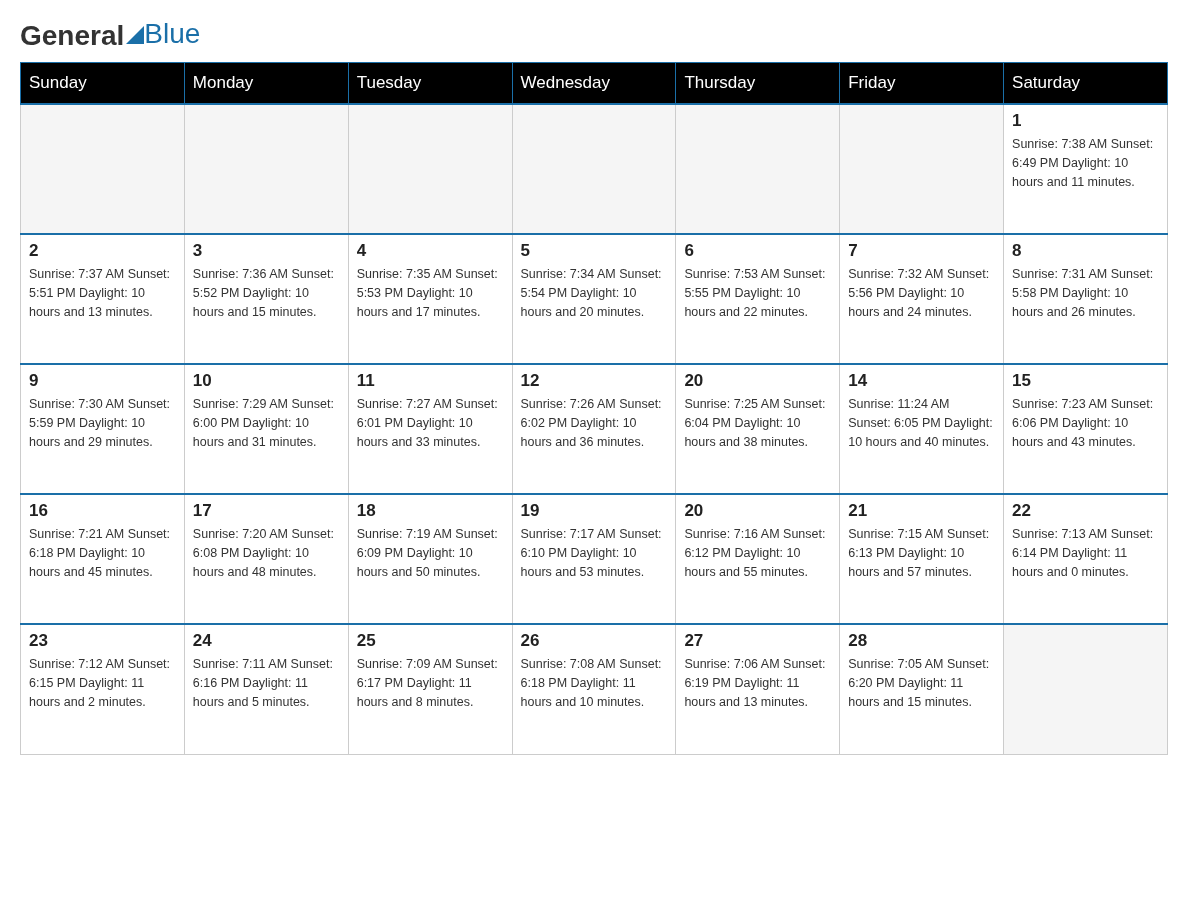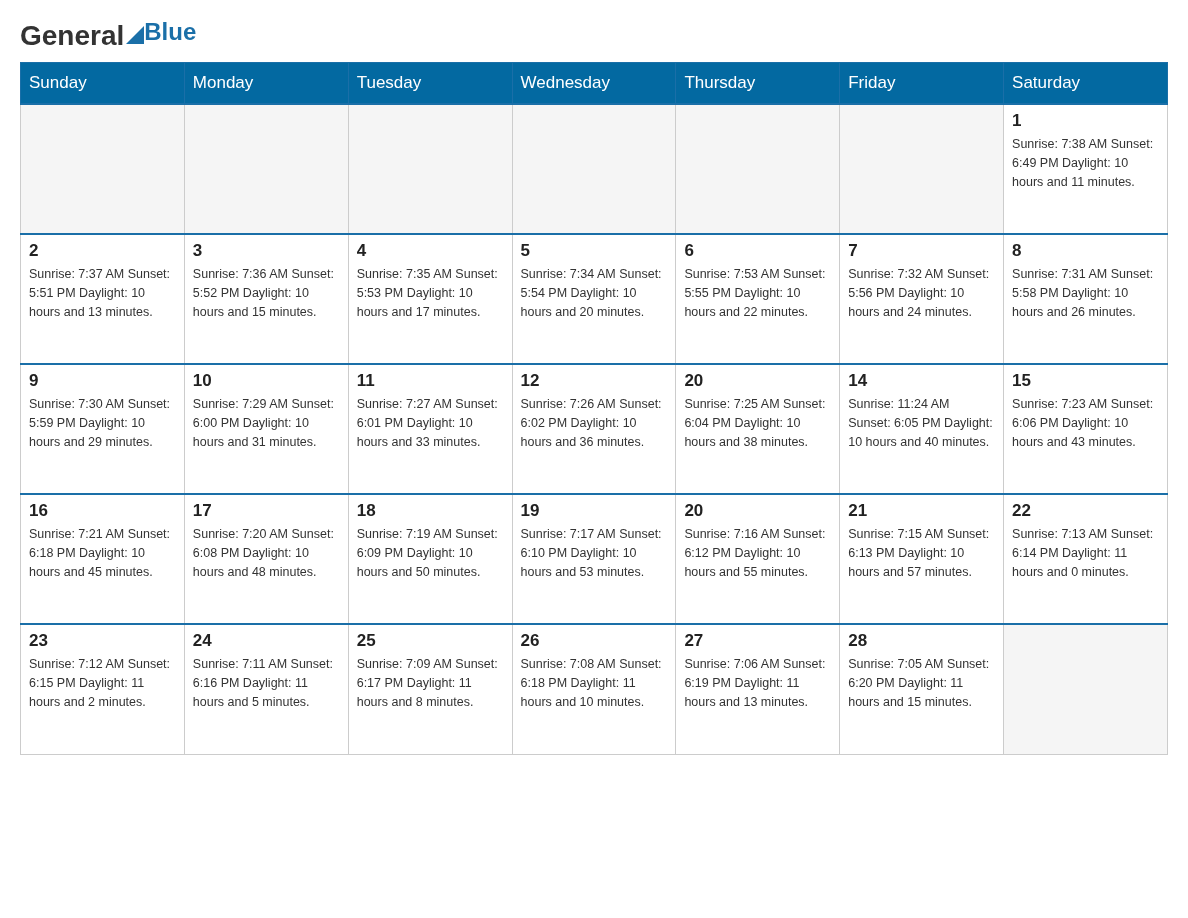--- a/index.html
+++ b/index.html
@@ -38,22 +38,22 @@
     }
     .logo-arrow {
       width: 0;
       height: 0;
       border-left: 18px solid transparent;
       border-bottom: 18px solid #1a6fa8;
       margin-top: -2px;
       align-self: flex-end;
     }
     .logo-blue-word {
-      font-size: 24px;
-      font-weight: bold;
+      font-size: 28px;
+      font-weight: normal;
       color: #1a6fa8;
       line-height: 1;
     }
     .title-section {
       text-align: right;
     }
     .month-title {
       font-size: 52px;
       font-weight: bold;
       color: #222;
@@ -63,21 +63,21 @@
       font-size: 22px;
       color: #555;
       margin-top: 4px;
     }
     .calendar {
       width: 100%;
       border-collapse: collapse;
       margin-top: 10px;
     }
     .calendar th {
-      background-color: #0369a1;
+      background-color: #000000;
       color: #fff;
       padding: 10px 8px;
       text-align: left;
       font-size: 17px;
       font-weight: normal;
       border: 1px solid #1a6fa8;
     }
     .calendar td {
       border: 1px solid #ccc;
       vertical-align: top;

